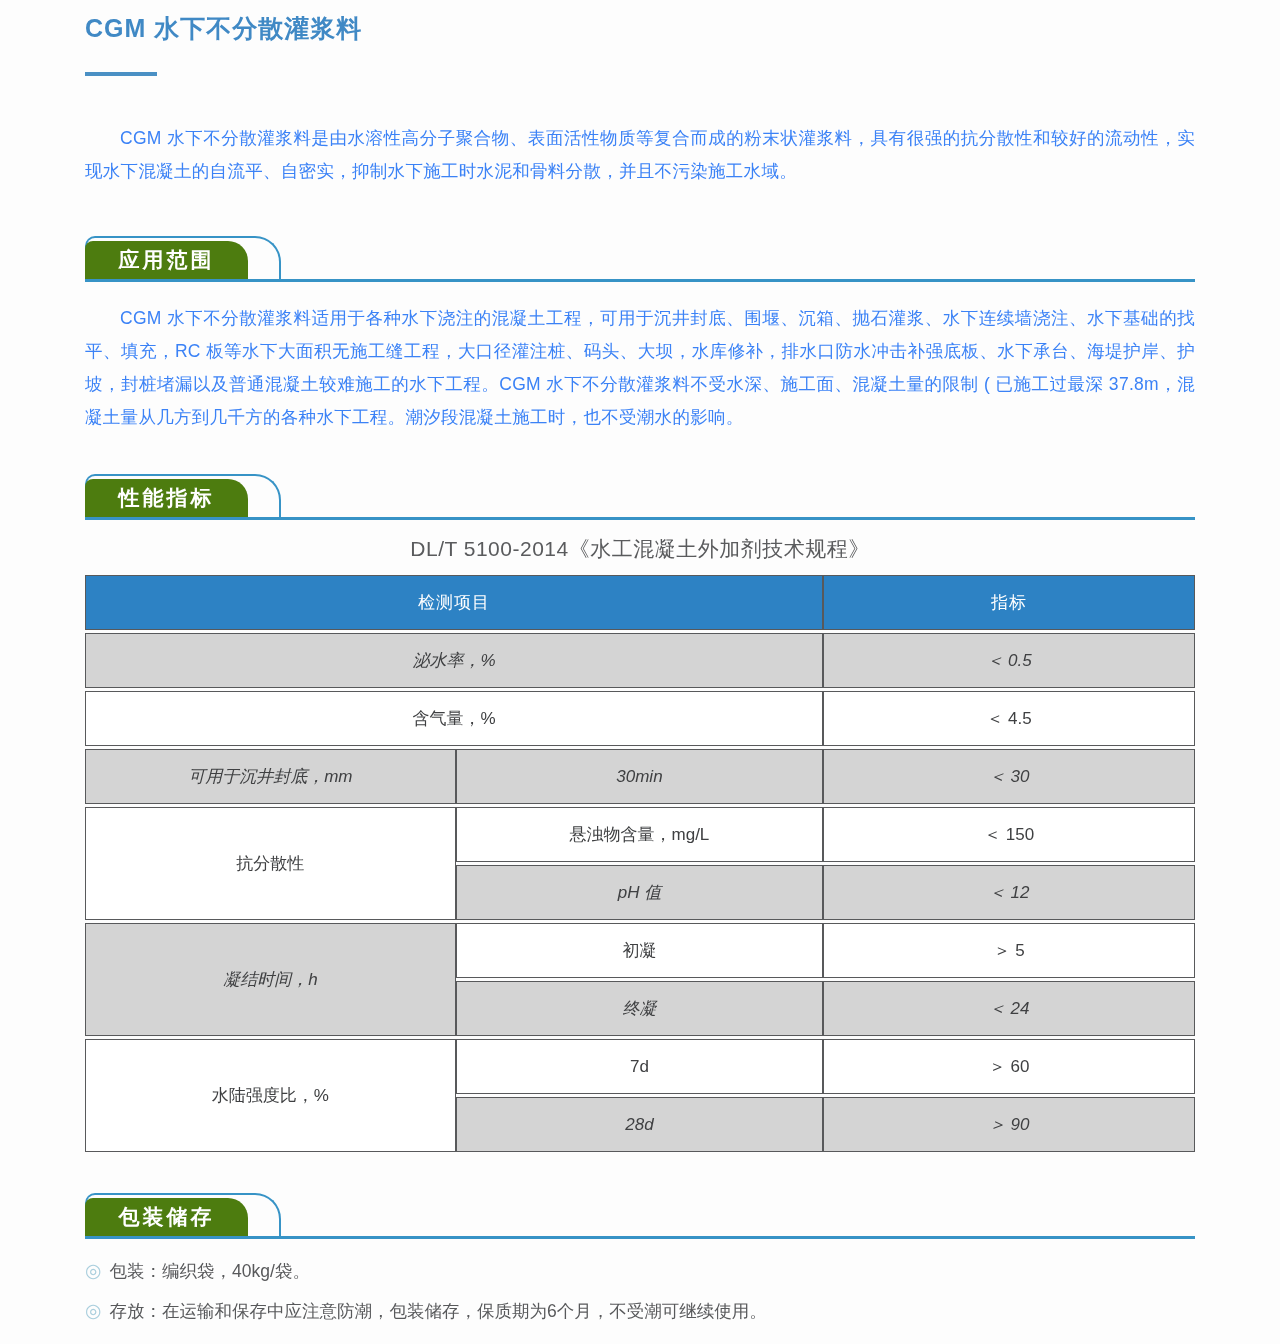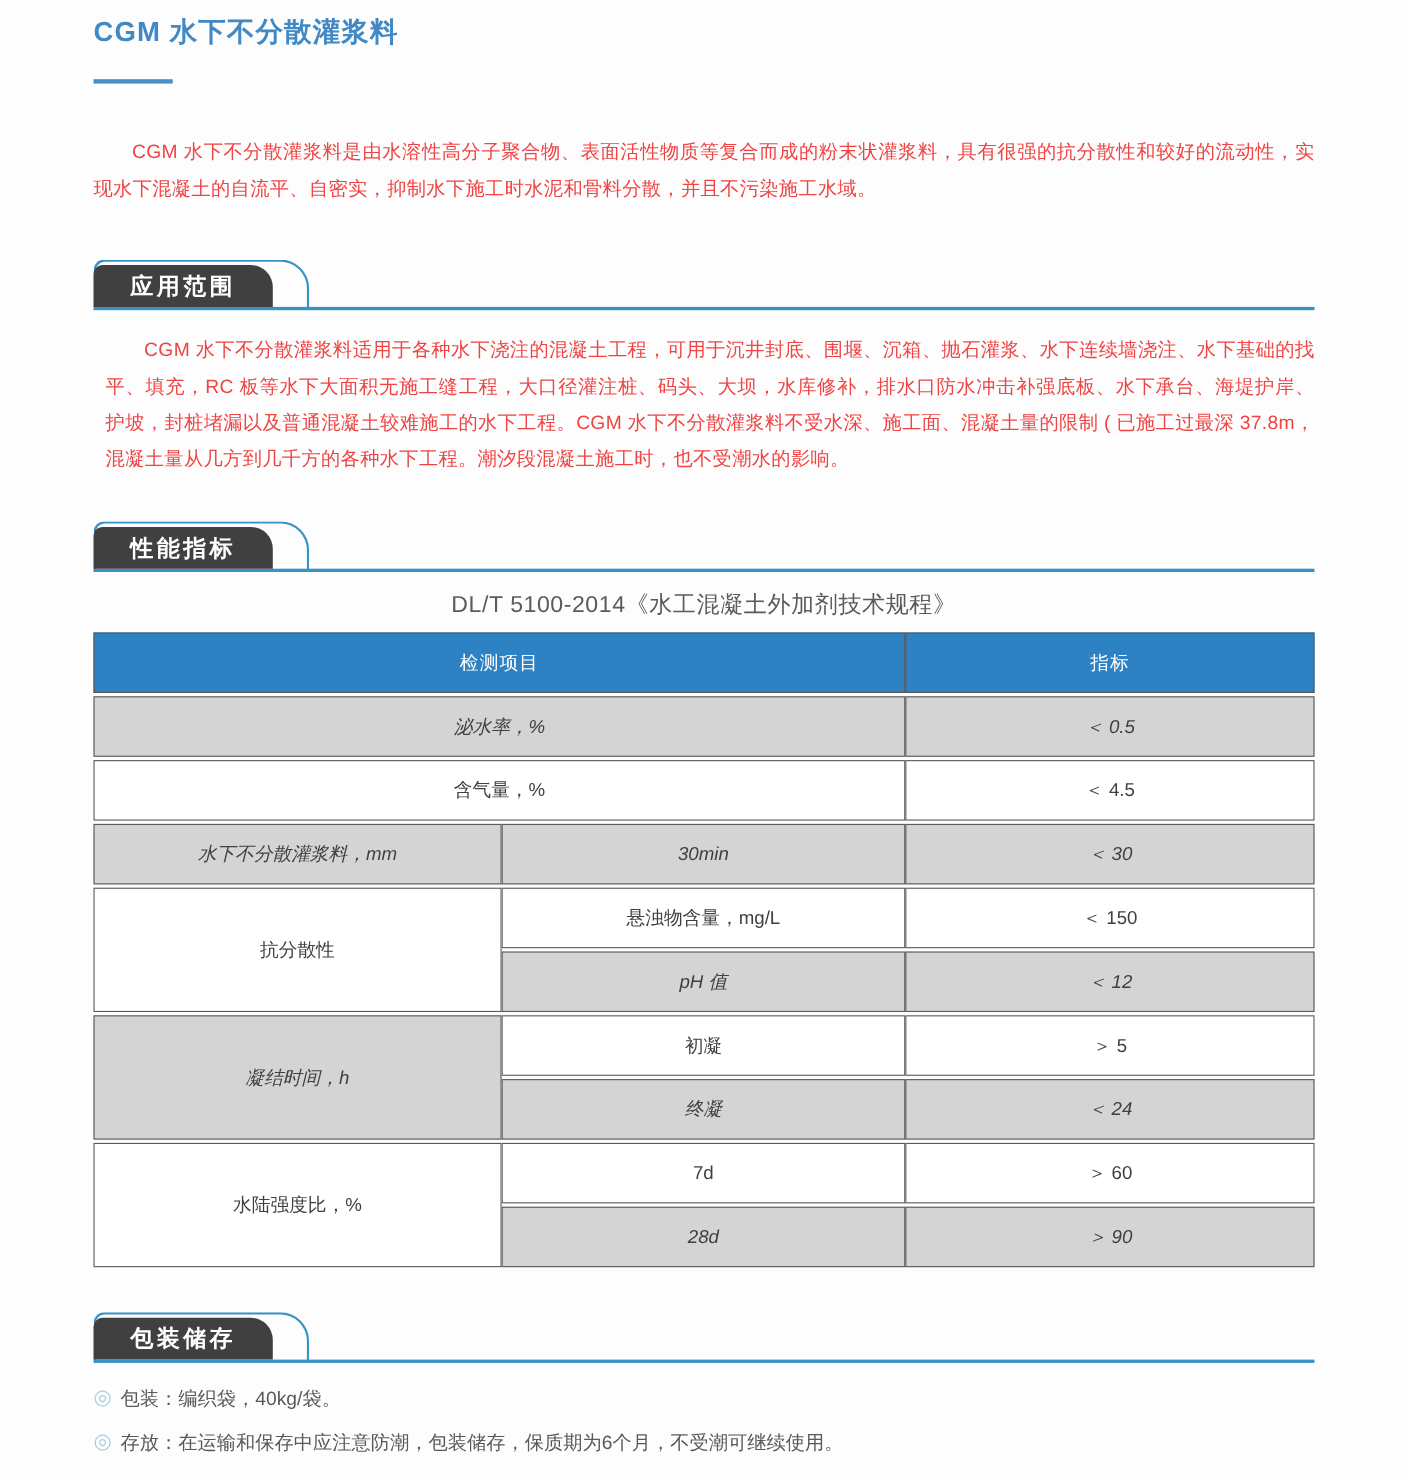--- a/index.html
+++ b/index.html
@@ -12,41 +12,41 @@
     overflow:hidden;
   }
   .content { width:1110px; margin:0 auto; padding-top:12px; position:relative; left:-0px; }
 
   
   .page-title { color:#4089c5; font-size:25px; font-weight:bold; letter-spacing:1px; }
   .title-underline { width:72px; height:4px; background:#4a90c4; margin-top:27px; }
 
   
   .para {
-    font-size:17.5px; line-height:33px; color:#ef4444;
+    font-size:17.5px; line-height:33px; color:#3b82f6;
     text-align:justify; text-indent:2em; letter-spacing:0.3px;
   }
   .intro { margin-top:46px; }
 
   
   .section-bar { position:relative; height:46px; border-bottom:3px solid #3793c6; }
   .tab-outline {
     position:absolute; left:0; bottom:-3px; width:196px; height:46px;
     border:2px solid #3793c6; border-bottom:none; border-radius:10px 26px 0 0;
   }
   .tab-fill {
     position:absolute; left:0; bottom:0; width:163px; height:38px;
-    background:#404040; border-radius:8px 20px 0 0;
+    background:#4d7c0f; border-radius:8px 20px 0 0;
     color:#ffffff; font-size:21px; font-weight:bold; letter-spacing:3px;
     display:flex; align-items:center; justify-content:center;
   }
   .sec1 { margin-top:48px; }
   .sec2 { margin-top:40px; }
   .sec3 { margin-top:38px;text-align:right; }
-  .section-body { margin-top:20px;margin-left:11px; }
+  .section-body { margin-top:20px; }
 
   
   .standard-line { text-align:center; font-size:21px; color:#5a5b5d; margin-top:15px; letter-spacing:0.5px; }
   table.perf {
     width:100%; margin-top:9px;
     border-collapse:separate; border-spacing:0 3px;
     font-size:17px; color:#3f4042;
   }
   table.perf th, table.perf td {
     border:1px solid #58595b; text-align:center; vertical-align:middle;
@@ -157,21 +157,21 @@
     <tbody id="perf-body">
         <tr>
           <td colspan="2" class="bg-gray">泌水率，%</td>
           <td class="bg-gray">＜ 0.5</td>
         </tr>
         <tr>
           <td colspan="2" class="bg-white">含气量，%</td>
           <td class="bg-white">＜ 4.5</td>
         </tr>
         <tr>
-          <td class="bg-gray">水下不分散灌浆料，mm</td>
+          <td class="bg-gray">可用于沉井封底，mm</td>
           <td class="bg-gray">30min</td>
           <td class="bg-gray">＜ 30</td>
         </tr>
         <tr>
           <td rowspan="2" class="bg-white">抗分散性</td>
           <td class="bg-white">悬浊物含量，mg/L</td>
           <td class="bg-white">＜ 150</td>
         </tr>
         <tr>
           <td class="bg-gray">pH 值</td>

